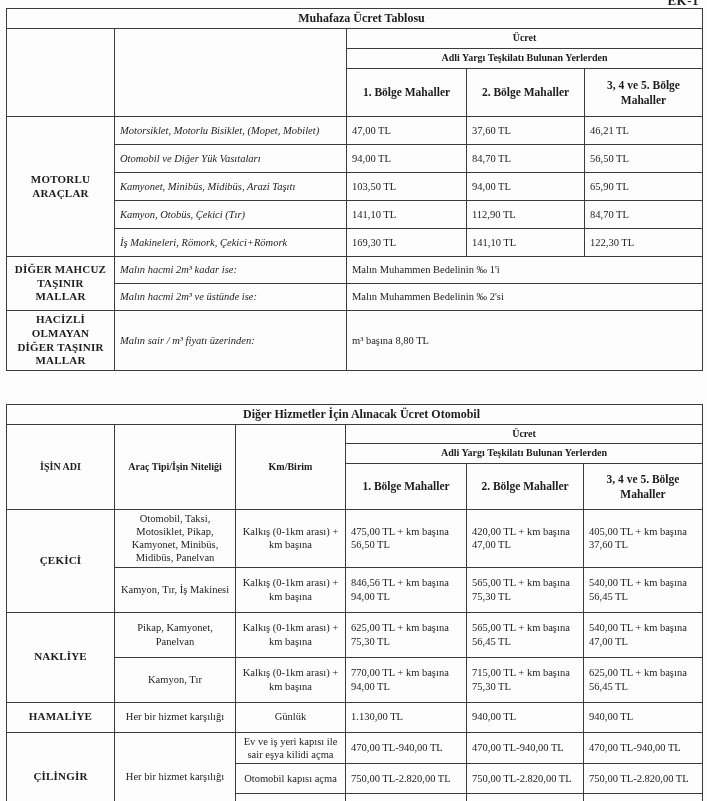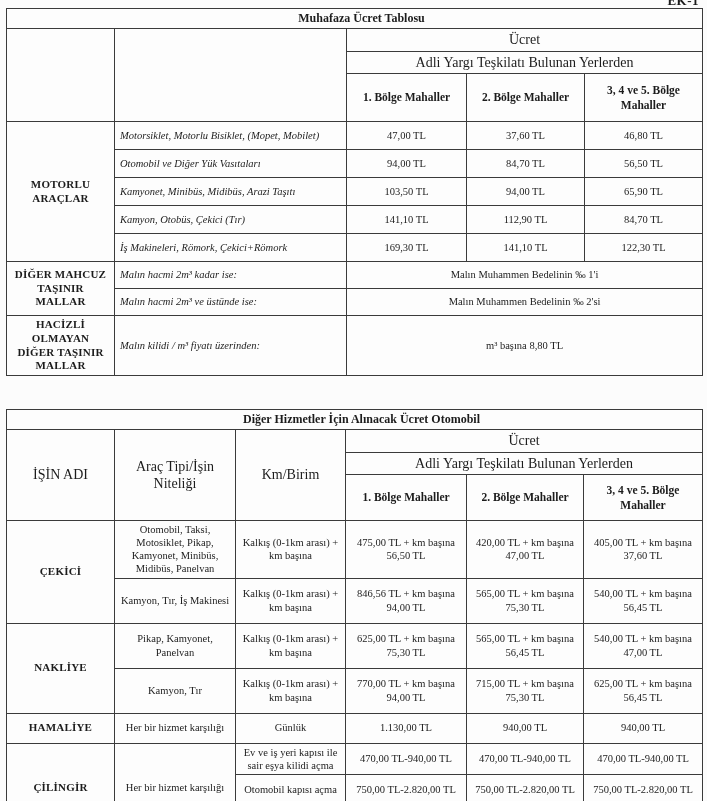--- a/index.html
+++ b/index.html
@@ -26,25 +26,25 @@
     border: 1px solid #3b3b3b;
     vertical-align: middle;
     font-size: 10.5px;
     line-height: 1.25;
     text-align: center;
     padding: 2px 5px;
     overflow: hidden;
   }
   .t2 { margin-top: 33px; }
   .title { font-weight: bold; font-size: 12px; }
-  .bold  { font-weight: normal; font-size: 14px; }
+  .bold  { font-weight: bold; font-size: 10px; }
   .region { font-weight: bold; font-size: 11.5px; }
   .cat   { font-weight: bold; font-size: 11px; letter-spacing: .2px; }
   .desc  { text-align: left; padding-left: 5px; font-style: italic; }
-  .val   { text-align: center; }
+  .val   { text-align: left; }
   
   .r18 td { height: 18px; padding-left: 19px; } .r19 td { height: 19px; } .r20 td { height: 20px; }
   .r27 td { height: 27px; margin-top: 34px; } .r28 td { height: 28px; } .r30 td { height: 30px; }
   .r45 td { height: 45px; margin-top: 32px; } .r46 td { height: 46px; } .r48 td { height: 48px; }
   .r55 td { height: 55px; }
 </style>
 </head>
 <body>
 
 <div class="page">
@@ -74,21 +74,21 @@
       <td class="region">1. Bölge Mahaller</td>
       <td class="region">2. Bölge Mahaller</td>
       <td class="region">3, 4 ve 5. Bölge Mahaller</td>
     </tr>
 
     <tr class="r28">
       <td rowspan="5" class="cat">MOTORLU ARAÇLAR</td>
       <td class="desc">Motorsiklet, Motorlu Bisiklet, (Mopet, Mobilet)</td>
       <td class="val">47,00 TL</td>
       <td class="val">37,60 TL</td>
-      <td class="val">46,80 TL</td>
+      <td class="val">46,21 TL</td>
     </tr>
     <tr class="r28">
       <td class="desc">Otomobil ve Diğer Yük Vasıtaları</td>
       <td class="val">94,00 TL</td>
       <td class="val">84,70 TL</td>
       <td class="val">56,50 TL</td>
     </tr>
     <tr class="r28">
       <td class="desc">Kamyonet, Minibüs, Midibüs, Arazi Taşıtı</td>
       <td class="val">103,50 TL</td>
@@ -113,21 +113,21 @@
       <td class="desc">Malın hacmi 2m³ kadar ise:</td>
       <td colspan="3" class="val">Malın Muhammen Bedelinin ‰ 1'i</td>
     </tr>
     <tr class="r27">
       <td class="desc">Malın hacmi 2m³ ve üstünde ise:</td>
       <td colspan="3" class="val">Malın Muhammen Bedelinin ‰ 2'si</td>
     </tr>
 
     <tr class="r55">
       <td class="cat">HACİZLİ OLMAYAN DİĞER TAŞINIR MALLAR</td>
-      <td class="desc">Malın kilidi / m³ fiyatı üzerinden:</td>
+      <td class="desc">Malın sair / m³ fiyatı üzerinden:</td>
       <td colspan="3" class="val">m³ başına 8,80 TL</td>
     </tr>
   </tbody>
     </table>
 
   <table class="t2">
     <colgroup>
       <col style="width:108px">
         <col style="width:121px">
         <col style="width:110px">

